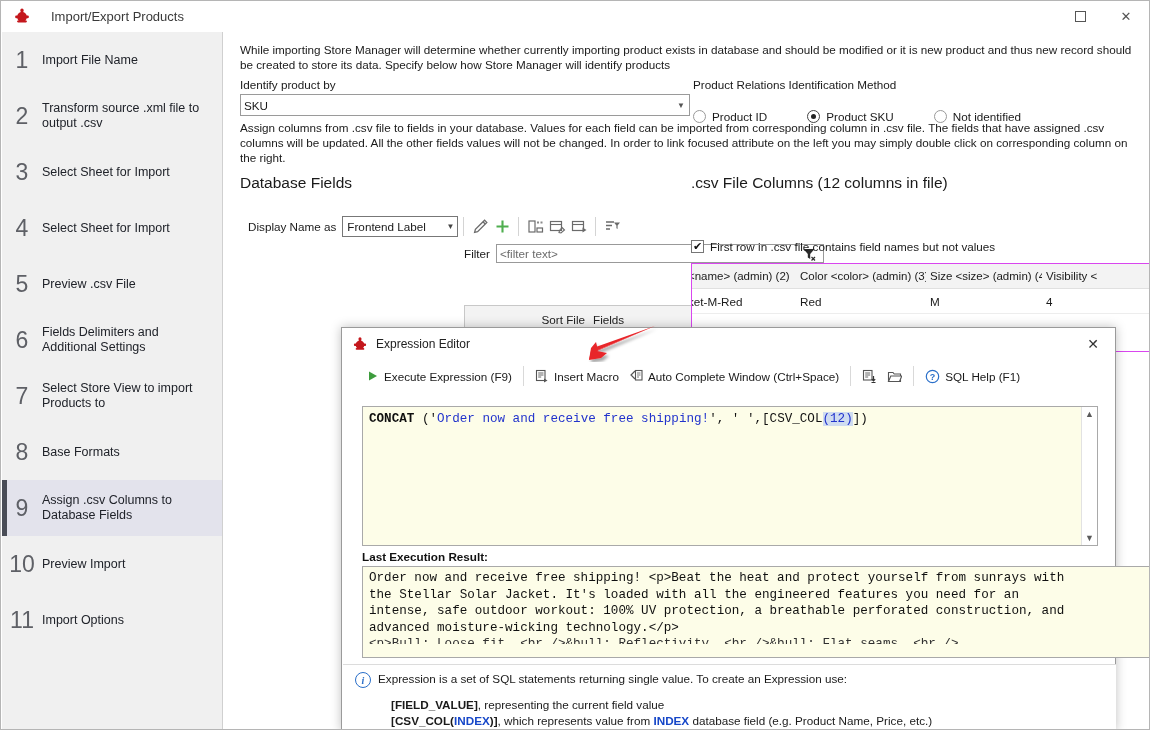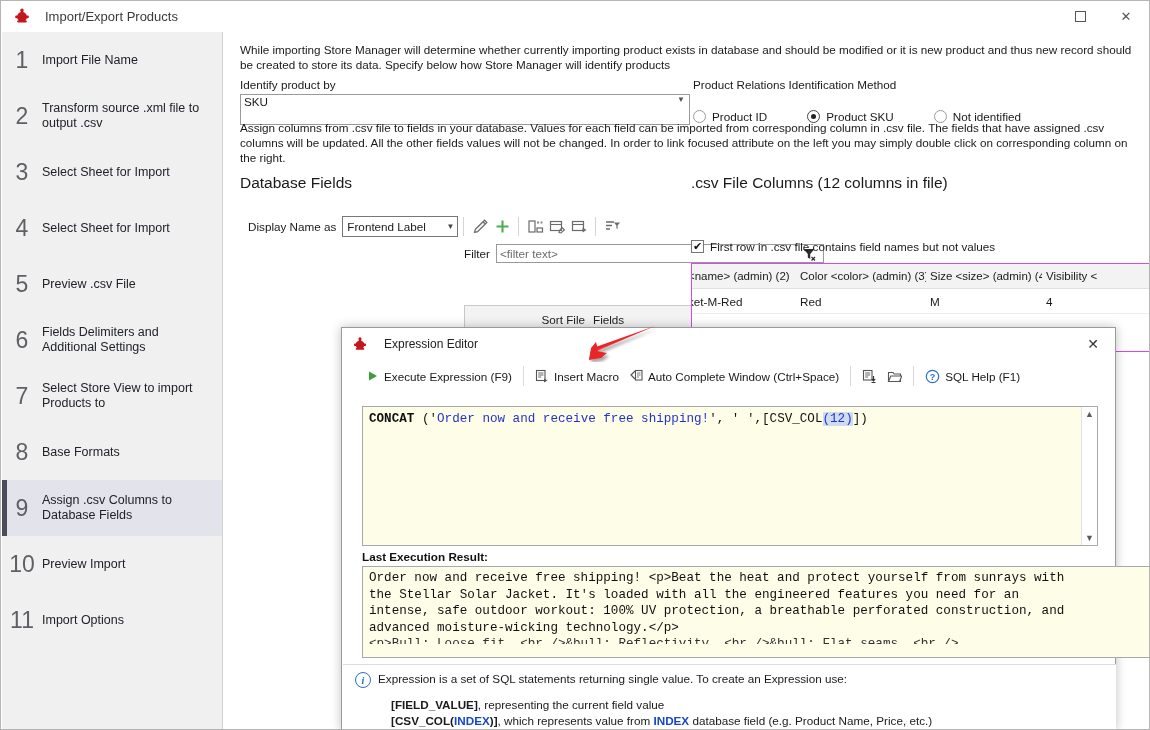--- a/index.html
+++ b/index.html
@@ -9,43 +9,43 @@
     font-size:12px;color:#1a1a1a;background:#ffffff;
     -webkit-font-smoothing:antialiased;
   }
   .app{position:relative;width:1150px;height:730px;background:#fff;
        border:1px solid #b5b5b5;box-sizing:border-box;overflow:hidden;}
 
   
   .titlebar{position:absolute;left:0;top:0;width:1148px;height:30px;background:#ffffff;
             display:flex;align-items:center;}
   .tb-logo{width:26px;height:22px;margin-left:8px;display:flex;align-items:center;justify-content:center;}
-  .tb-title{font-size:13px;color:#3a3a3a;margin-left:10px;}
+  .tb-title{font-size:13px;color:#3a3a3a;margin-left:16px;}
   .tb-btns{margin-left:auto;display:flex;height:30px;}
   .tb-btn{width:46px;height:30px;display:flex;align-items:center;justify-content:center;
           color:#555;font-size:13px;cursor:default;}
   .tb-sq{width:11px;height:11px;border:1px solid #555;box-sizing:border-box;}
 
   
   .sidebar{position:absolute;left:1px;top:31px;width:221px;height:698px;background:#f0f0f0;
            border-right:1px solid #d0d0d0;box-sizing:border-box;}
   .step{position:relative;display:flex;align-items:center;min-height:44px;padding:6px 10px 6px 0;}
   .step-num{width:40px;flex:0 0 40px;text-align:center;font-size:23px;color:#5e6066;font-weight:400;
             line-height:1;}
   .step-label{font-size:12.5px;color:#20232a;line-height:15px;padding-right:6px;}
   .step.active{background:#e3e3ec;}
   .step.active:before{content:"";position:absolute;left:0;top:0;width:5px;height:100%;background:#4a4d57;}
 
   
   .main{position:absolute;left:223px;top:31px;right:1px;bottom:1px;background:#fff;}
   .intro{position:absolute;left:16px;top:10px;width:905px;font-size:11.7px;line-height:15px;color:#1a1a1a;}
   .lbl{font-size:11.7px;color:#1a1a1a;}
   .identify-lbl{position:absolute;left:16px;top:46px;}
-  .combo{position:absolute;left:16px;top:62px;width:450px;height:31px;border:1px solid #9a9a9a;
-         background:#fff;box-sizing:border-box;display:flex;align-items:flex-start;}
+  .combo{position:absolute;left:16px;top:62px;width:450px;height:22px;border:1px solid #9a9a9a;
+         background:#fff;box-sizing:border-box;display:flex;align-items:center;}
   .combo .val{padding-left:3px;font-size:11.7px;flex:1;}
   .combo .arrow{width:16px;text-align:center;color:#555;font-size:8px;}
   .prm-lbl{position:absolute;left:469px;top:46px;}
   .radios{position:absolute;left:469px;top:78px;width:450px;display:flex;}
   .radio{display:flex;align-items:center;margin-right:40px;}
   .radio .dot{width:13px;height:13px;border-radius:50%;border:1px solid #9a9a9a;background:#fff;
               box-sizing:border-box;margin-right:6px;position:relative;flex:0 0 13px;}
   .radio.on .dot{border-color:#444;}
   .radio.on .dot:after{content:"";position:absolute;left:3px;top:3px;width:5px;height:5px;border-radius:50%;
                        background:#222;}
@@ -127,21 +127,21 @@
 
   
   .arrow-ann{position:absolute;left:566px;top:323px;width:92px;height:38px;pointer-events:none;z-index:60;}
 
   
   .dlg{position:absolute;left:340px;top:326px;width:775px;height:404px;background:#fff;
        border:1px solid #9a9a9a;box-sizing:border-box;z-index:50;
        box-shadow:0 0 10px rgba(0,0,0,.25);}
   .dlg-tb{height:32px;display:flex;align-items:center;}
   .dlg-logo{width:24px;height:22px;margin-left:6px;display:flex;align-items:center;justify-content:center;}
-  .dlg-title{font-size:12px;color:#222;margin-left:12px;}
+  .dlg-title{font-size:12px;color:#222;margin-left:4px;}
   .dlg-close{margin-left:auto;width:44px;height:32px;display:flex;align-items:center;justify-content:center;
              color:#333;font-size:14px;cursor:default;}
   .dlg-toolbar{height:32px;display:flex;align-items:center;padding-left:20px;}
   .tb-item{display:flex;align-items:center;height:24px;padding:0 5px;cursor:default;font-size:11.7px;}
   .tb-item .ic{margin-right:5px;display:flex;align-items:center;}
   .tb-div{width:1px;height:20px;background:#d9d9d9;margin:0 6px;}
   .expr-box{position:absolute;left:20px;top:78px;width:736px;height:140px;border:1px solid #a9a9a9;
             background:#fdfde8;box-sizing:border-box;overflow:hidden;}
   .expr-line{padding:4px 6px 0 6px;font-family:"Liberation Mono", monospace;font-size:12.6px;
              white-space:pre;line-height:16px;}

